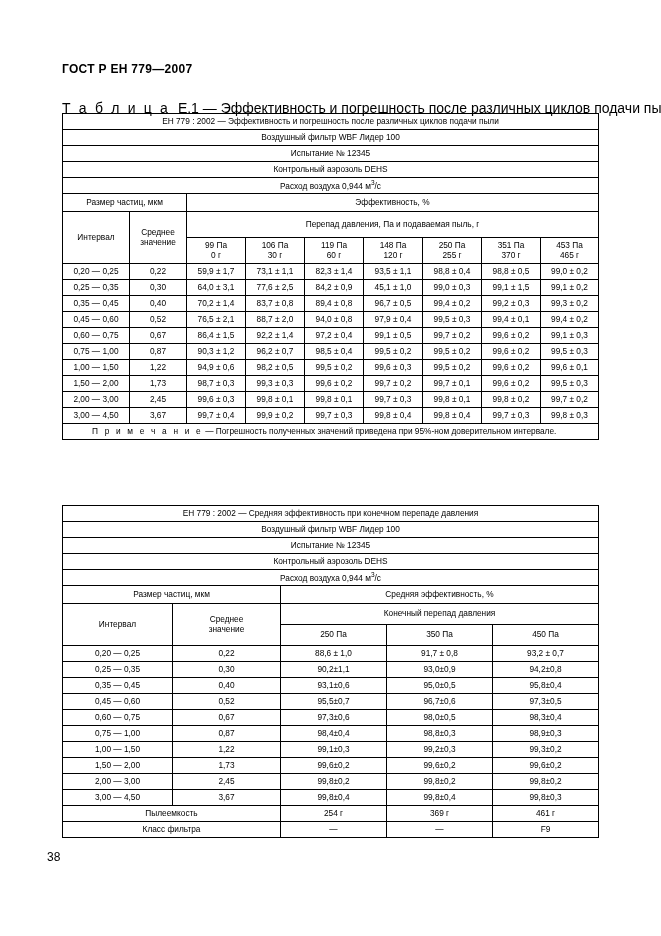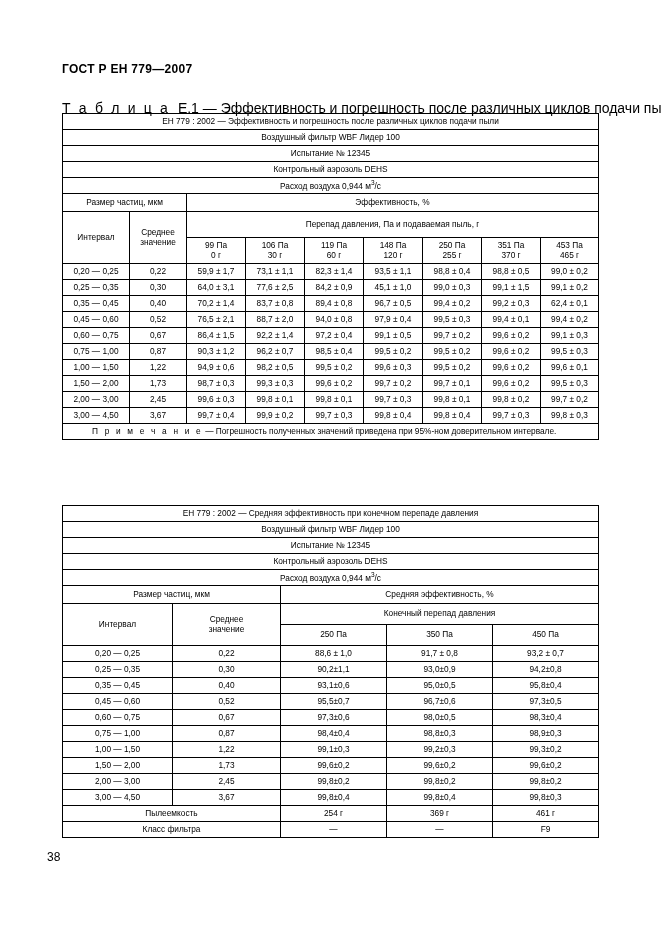--- a/index.html
+++ b/index.html
@@ -180,21 +180,21 @@
       </tr>
       <tr>
         <td>0,35 — 0,45</td>
         <td>0,40</td>
         <td class="nowrap">70,2 ± 1,4</td>
         <td class="nowrap">83,7 ± 0,8</td>
         <td class="nowrap">89,4 ± 0,8</td>
         <td class="nowrap">96,7 ± 0,5</td>
         <td class="nowrap">99,4 ± 0,2</td>
         <td class="nowrap">99,2 ± 0,3</td>
-        <td class="nowrap">62,4 ± 0,1</td>
+        <td class="nowrap">99,3 ± 0,2</td>
       </tr>
       <tr>
         <td>0,45 — 0,60</td>
         <td>0,52</td>
         <td class="nowrap">76,5 ± 2,1</td>
         <td class="nowrap">88,7 ±  2,0</td>
         <td class="nowrap">94,0 ± 0,8</td>
         <td class="nowrap">97,9 ± 0,4</td>
         <td class="nowrap">99,5 ± 0,3</td>
         <td class="nowrap">99,4 ± 0,1</td>

